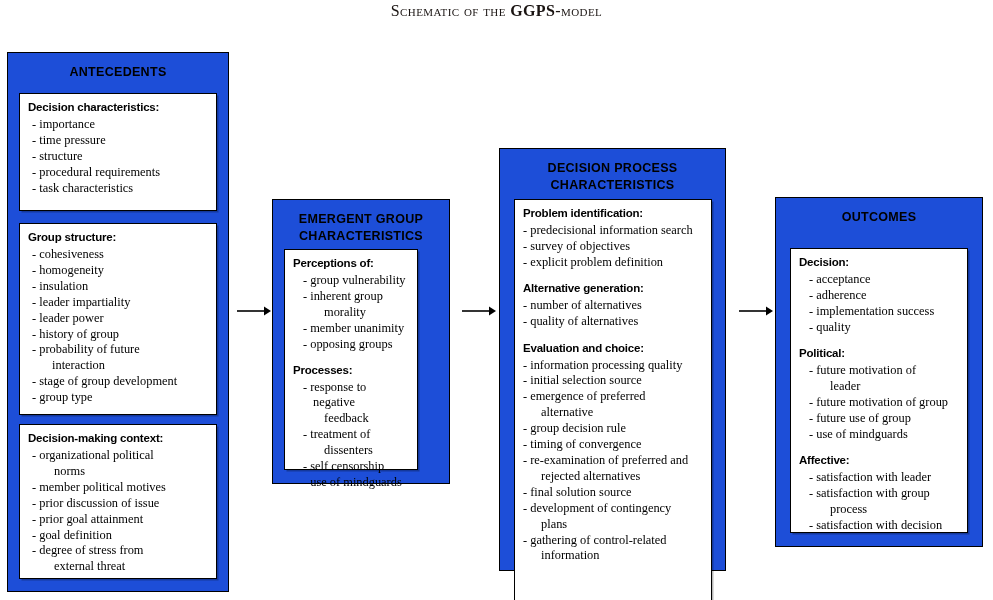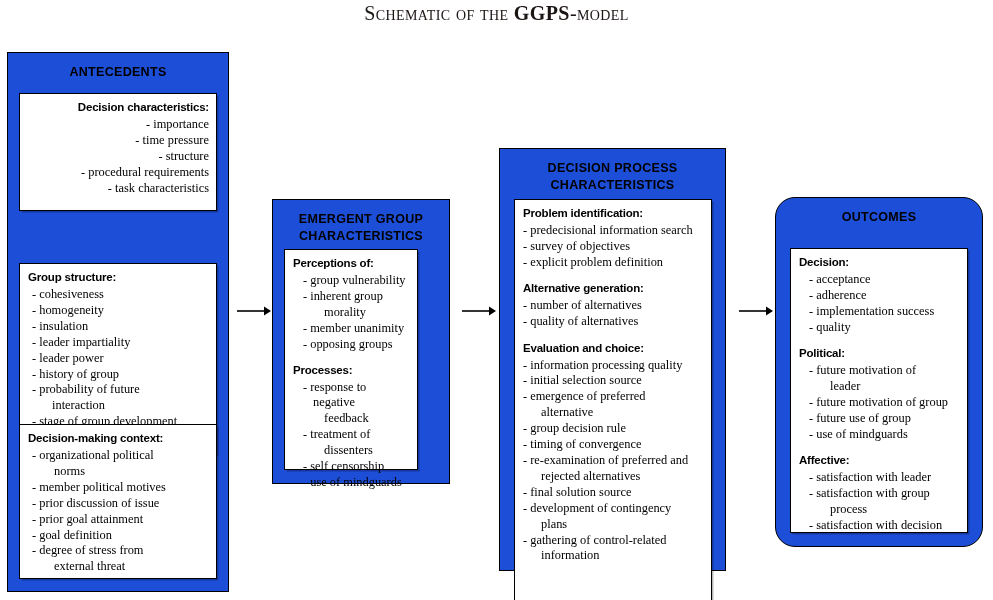--- a/index.html
+++ b/index.html
@@ -17,21 +17,21 @@
   }
 
   
   #diagram-title {
     position: absolute;
     top: 2px;
     left: 0;
     width: 993px;
     text-align: center;
     font-family: "Liberation Serif", serif;
-    font-size: 20px;
+    font-size: 16px;
     font-variant: small-caps;
     letter-spacing: 0.4px;
     color: #1a1412;
     white-space: nowrap;
   }
   #diagram-title .ggps {
     font-weight: bold;
   }
 
   
@@ -99,24 +99,24 @@
 
   
   .arrow {
     position: absolute;
   }
 
   
   #box-antecedents   { left: 7px;   top: 52px;  width: 222px; height: 540px; }
   #box-emergent      { left: 272px; top: 199px; width: 178px; height: 285px; }
   #box-process       { left: 499px; top: 148px; width: 227px; height: 423px; }
-  #box-outcomes      { left: 775px; top: 197px; width: 208px; height: 350px; border-radius: 20px; }
-
-  #inner-decision-char { left: 11px; top: 40px; width: 198px; height: 118px; text-align: right; }
-  #inner-group-struct  { left: 11px; top: 170px; width: 198px; height: 192px; margin-top: 40px; }
+  #box-outcomes      { left: 775px; top: 197px; width: 208px; height: 350px; }
+
+  #inner-decision-char { left: 11px; top: 40px; width: 198px; height: 118px; }
+  #inner-group-struct  { left: 11px; top: 170px; width: 198px; height: 192px; }
   #inner-dm-context    { left: 11px; top: 371px; width: 198px; height: 155px; }
 
   #inner-emergent      { left: 11px; top: 49px; width: 134px; height: 221px; }
   #inner-process       { left: 14px; top: 50px; width: 198px; height: 450px; }
   #inner-outcomes      { left: 14px; top: 50px; width: 178px; height: 285px; }
 </style>
 </head>
 <body>
 
 <div id="diagram-title">

